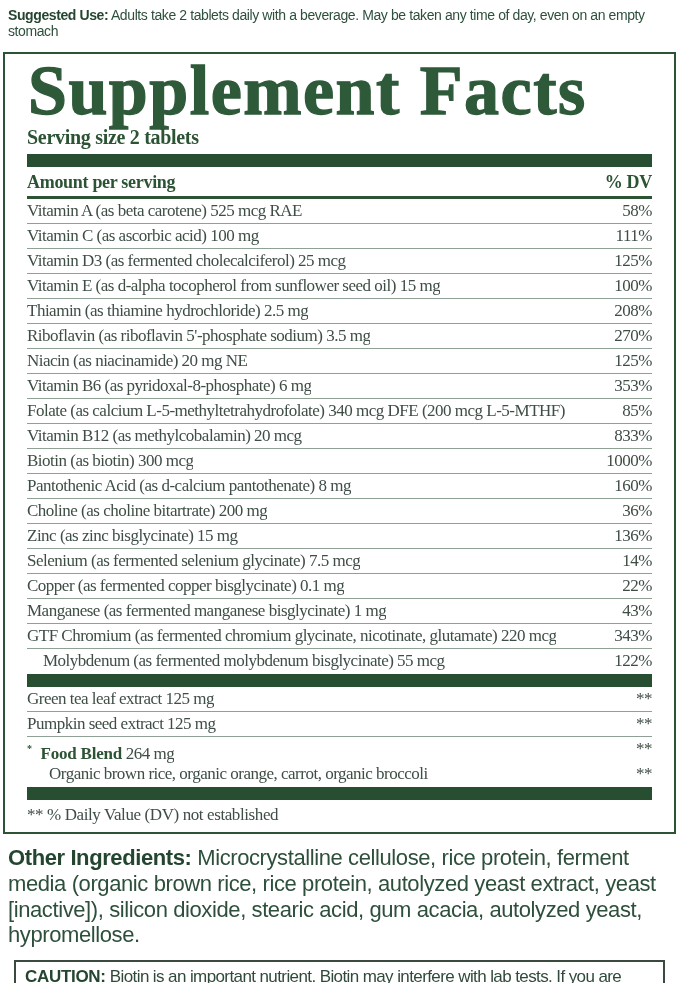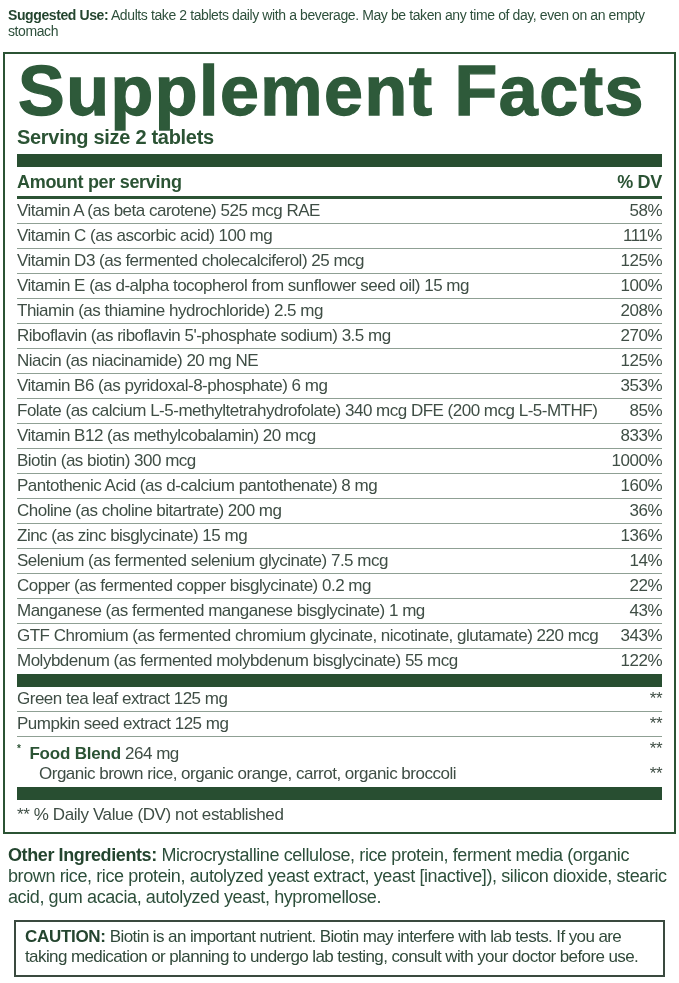--- a/index.html
+++ b/index.html
@@ -20,22 +20,23 @@
   .suggested{
     padding:7px 12px 0 8px;
     font-size:14px;line-height:1.16;letter-spacing:-0.4px;
     color:#2d4f3b;max-width:670px;
   }
   .suggested b{color:#24452f;}
   
   .facts{
     margin:13px 3px 0 3px;
     border:2.5px solid var(--green);
-    padding:0 12px;
+    padding:0 22px;
     background:#fff;
+    font-family:Liberation Serif, serif;
   }
   .facts-title{
     color:var(--green-title);
     font-size:70px;font-weight:bold;letter-spacing:1.5px;
     line-height:66px;margin:4px 0 0 1px;
     -webkit-text-stroke:1.3px var(--green-title);
     white-space:nowrap;
   }
   .serving-row{
     display:flex;justify-content:space-between;align-items:baseline;
@@ -52,35 +53,35 @@
     border-bottom:3px solid var(--green);
   }
   .row{
     display:flex;justify-content:space-between;align-items:flex-start;
     height:25px;line-height:24px;
     font-size:17px;letter-spacing:-0.5px;
     color:var(--row-text);
     border-bottom:1px solid var(--hairline);
     white-space:nowrap;
   }
-  .main-rows .row:last-child{border-bottom:none;}
+  .main-rows .row:last-child{border-bottom:none;margin-left:16px;}
   .bot-rows .row:nth-child(n+3){border-bottom:none;}
   .row .nname{overflow:hidden;}
   .row .ndv{margin-left:8px;}
   .row.indent .nname{padding-left:22px;}
   .row b{color:var(--green);letter-spacing:-0.2px;margin-left:8px;}
   .row sup{font-size:10px;color:var(--green);font-weight:bold;margin-right:1px;}
   .footnote{
     font-size:17px;letter-spacing:-0.4px;color:var(--row-text);
     padding:5px 0 7px;
   }
   
   .other-ing{
     margin:11px 10px 8px 8px;
-    font-size:18px;line-height:1.16;letter-spacing:-0.4px;
+    font-size:22px;line-height:1.16;letter-spacing:-0.4px;
     color:#2d4f3b;max-width:668px;
   }
   .other-ing b{color:#24452f;}
   
   .caution{
     margin:12px 14px 0 14px;
     border:2px solid var(--caution-border);
     padding:5px 9px 7px;
     font-size:17px;line-height:1.2;letter-spacing:-0.6px;
     color:#31493a;
@@ -179,21 +180,21 @@
     <span class="nname">Zinc (as zinc bisglycinate) 15 mg</span>
     <span class="ndv">136%</span>
   </div>
 
   <div class="row">
     <span class="nname">Selenium (as fermented selenium glycinate) 7.5 mcg</span>
     <span class="ndv">14%</span>
   </div>
 
   <div class="row">
-    <span class="nname">Copper (as fermented copper bisglycinate) 0.2 mg</span>
+    <span class="nname">Copper (as fermented copper bisglycinate) 0.1 mg</span>
     <span class="ndv">22%</span>
   </div>
 
   <div class="row">
     <span class="nname">Manganese (as fermented manganese bisglycinate) 1 mg</span>
     <span class="ndv">43%</span>
   </div>
 
   <div class="row">
     <span class="nname">GTF Chromium (as fermented chromium glycinate, nicotinate, glutamate) 220 mcg</span>

